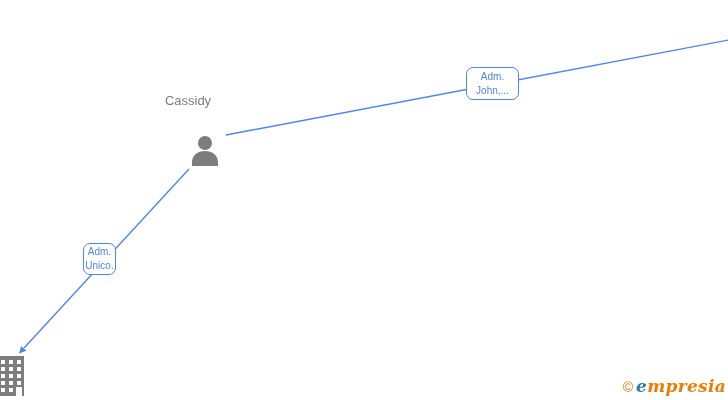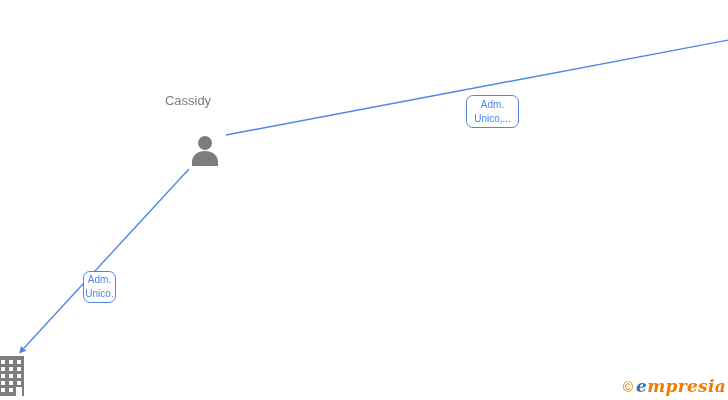--- a/index.html
+++ b/index.html
@@ -31,21 +31,20 @@
     border-radius: 7px;
     color: var(--label-blue, #4e86e8);
     font-size: 10px;
     line-height: 14px;
     display: flex;
     flex-direction: column;
     align-items: center;
     justify-content: center;
     text-align: center;
     cursor: pointer;
-    margin-top: 28px;
   }
   #edge-label-unico { left: 466px; top: 67px; width: 53px; height: 33px; }
   #edge-label-solid { left: 83px;  top: 243px; width: 33px; height: 32px; }
   #person-label {
     position: absolute;
     left: 152px; top: 92px; width: 72px;
     text-align: center;
     color: var(--text-gray, #7e7e7e);
     font-size: 13px;
     line-height: 17px;
@@ -90,21 +89,21 @@
 <body>
 
 <svg id="edge-layer" viewBox="0 0 728 400" xmlns="http://www.w3.org/2000/svg">
   <line class="edge-line" x1="226" y1="135" x2="734" y2="39"></line>
   <line class="edge-line" x1="189" y1="169" x2="24" y2="348"></line>
   <polygon class="edge-arrowhead" points="19,353.5 21.2,345.9 26.3,350.7"></polygon>
 </svg>
 
 <div id="edge-label-unico" class="edge-label">
   <span>Adm.</span>
-  <span>Unico,...</span>
+  <span>John,...</span>
 </div>
 
 <div id="edge-label-solid" class="edge-label">
   <span>Adm.</span>
   <span>Unico.</span>
 </div>
 
 <div id="person-label">
   <div>Cassidy</div>
 </div>

